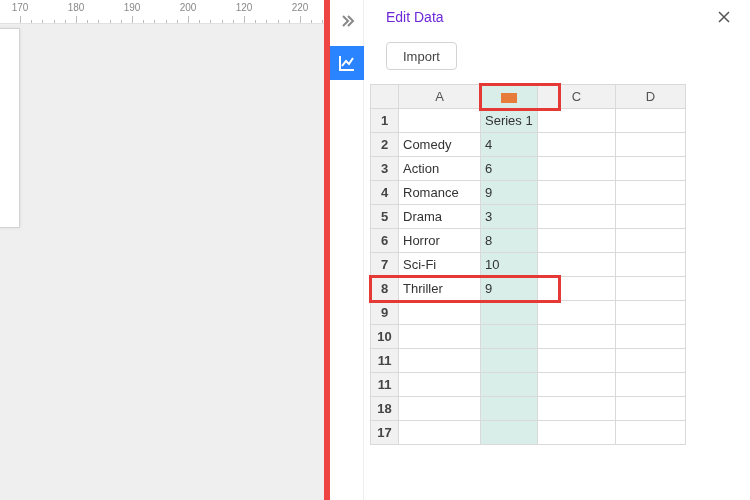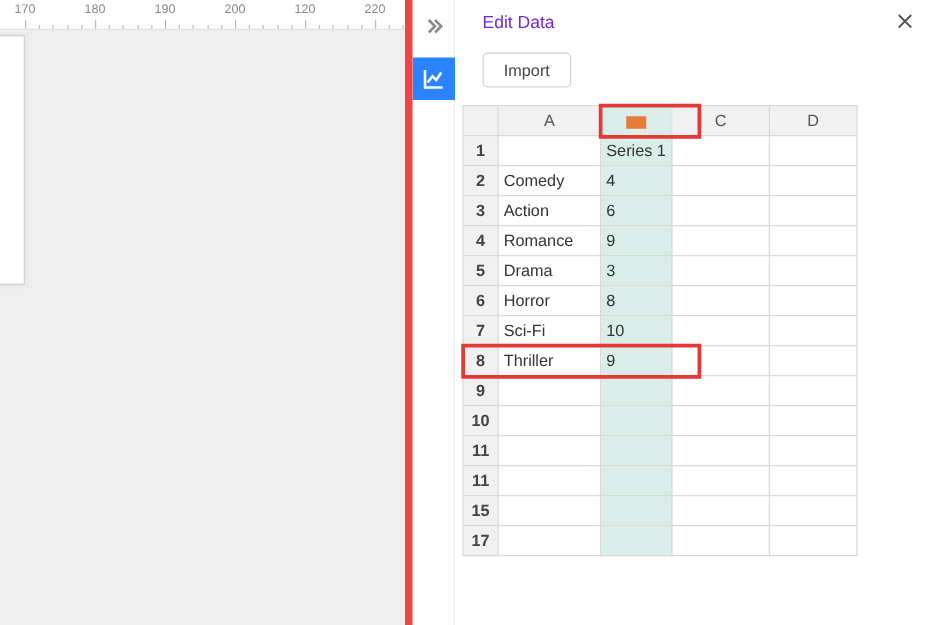--- a/index.html
+++ b/index.html
@@ -357,21 +357,21 @@
               <td class="colD"></td>
             </tr>
             <tr>
               <th>11</th>
               <td class="colA"></td>
               <td class="colB sel-col"></td>
               <td class="colC"></td>
               <td class="colD"></td>
             </tr>
             <tr>
-              <th>15</th>
+              <th>18</th>
               <td class="colA"></td>
               <td class="colB sel-col"></td>
               <td class="colC"></td>
               <td class="colD"></td>
             </tr>
             <tr>
               <th>17</th>
               <td class="colA"></td>
               <td class="colB sel-col"></td>
               <td class="colC"></td>

